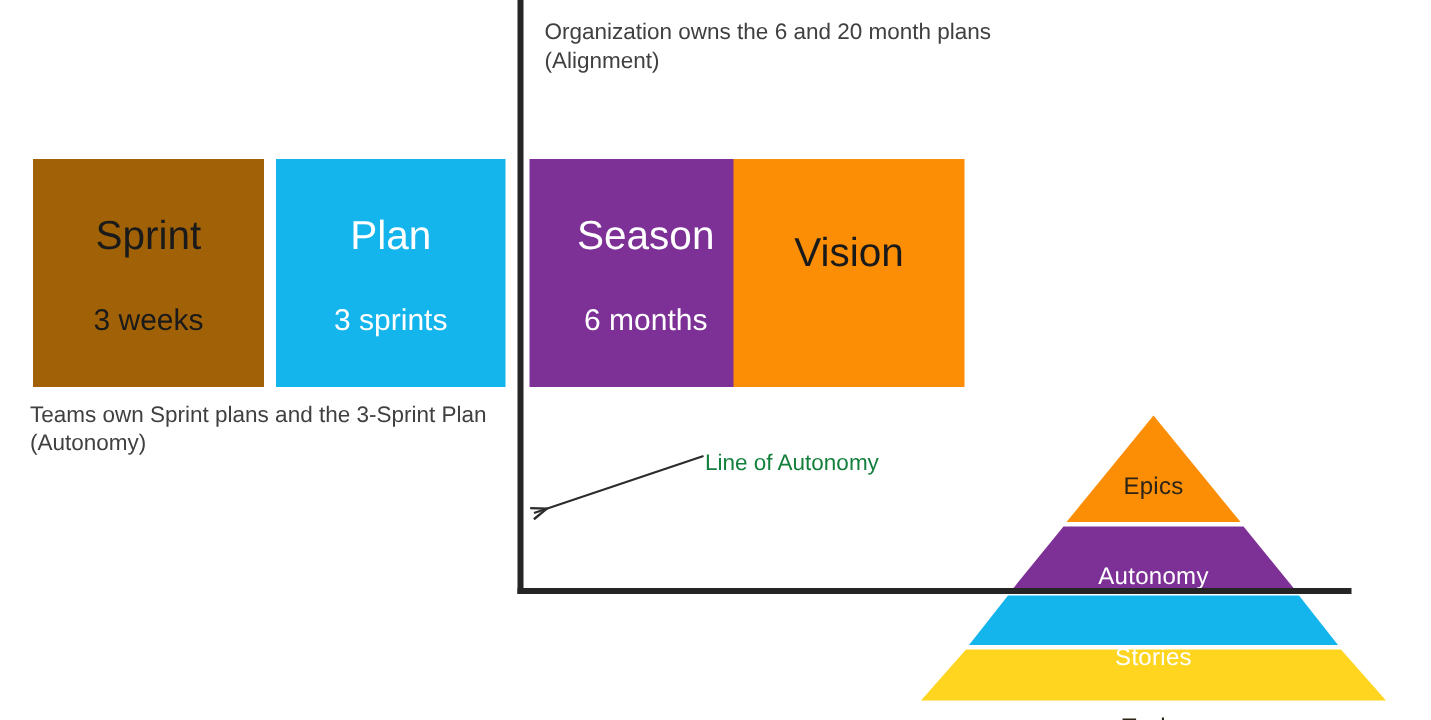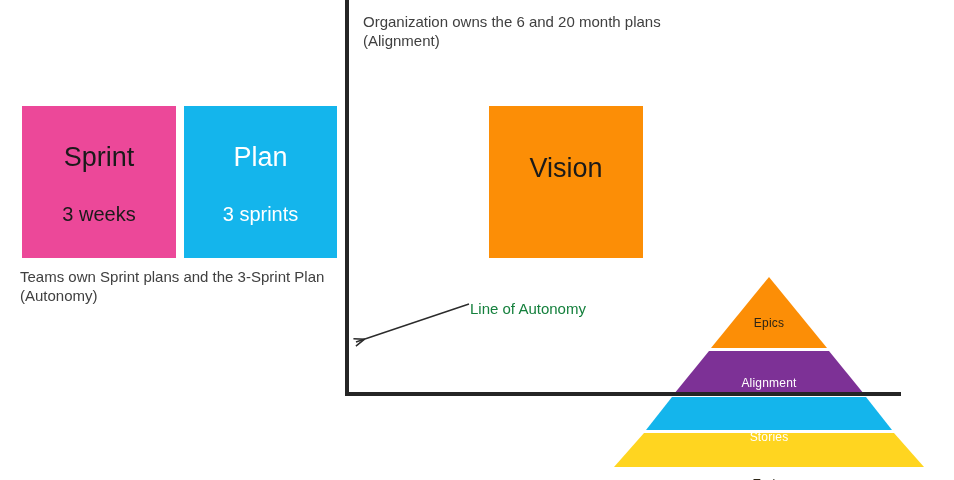--- a/index.html
+++ b/index.html
@@ -60,21 +60,21 @@
   }
   .card .card-sub {
     font-size: 20px;
     line-height: 1.1;
     font-weight: 400;
   }
 
   .card-sprint {
     left: 22px; top: 106px;
     width: 154px; height: 152px;
-    background: #ec4899;
+    background: #a16207;
     color: #1a1a1a;
   }
   .card-plan {
     left: 184px; top: 106px;
     width: 153px; height: 152px;
     background: #14B5EC;
     color: #ffffff;
   }
   .card-season {
     left: 353px; top: 106px;
@@ -130,21 +130,21 @@
   
   .pyramid {
     position: absolute;
     left: 595px;
     top: 270px;
     width: 355px;
     height: 205px;
   }
   .tier-label {
     position: absolute;
-    font-size: 12px;
+    font-size: 16px;
     letter-spacing: 0.2px;
     text-align: center;
     width: 120px;
     left: 114px;
   }
   .tier-label.dark { color: #2c2416; }
   .tier-label.light { color: #ffffff; }
   .lbl-epics    { top: 46px; }
   .lbl-features { top: 106px; }
   .lbl-stories  { top: 160px; }
@@ -163,20 +163,24 @@
   <div class="card card-sprint">
     <div class="card-title">Sprint</div>
     <div class="card-sub">3 weeks</div>
   </div>
 
   <div class="card card-plan">
     <div class="card-title">Plan</div>
     <div class="card-sub">3 sprints</div>
   </div>
 
+  <div class="card card-season">
+    <div class="card-title">Season</div>
+    <div class="card-sub">6 months</div>
+  </div>
 
   <div class="card card-vision">
     <div class="card-title">Vision</div>
   </div>
 
   <div class="caption caption-bottom">Teams own Sprint plans and the 3-Sprint Plan
 (Autonomy)</div>
 
   <svg class="autonomy-arrow" viewBox="0 0 130 60">
     <defs>
@@ -197,18 +201,18 @@
       <polygon points="174,7 232,78 116,78" fill="#FC8E06"></polygon>
 
       <polygon points="234,81 269,124 79,124 114,81" fill="#7D3196"></polygon>
 
       <polygon points="271,127 297,160 51,160 77,127" fill="#14B5EC"></polygon>
 
       <polygon points="299,163 329,197 19,197 49,163" fill="#FFD520"></polygon>
     </svg>
 
     <div class="tier-label dark lbl-epics">Epics</div>
-    <div class="tier-label light lbl-features">Alignment</div>
+    <div class="tier-label light lbl-features">Autonomy</div>
     <div class="tier-label light lbl-stories">Stories</div>
     <div class="tier-label dark lbl-tasks">Tasks</div>
   </div>
 
 </div>
 
 </body></html>

